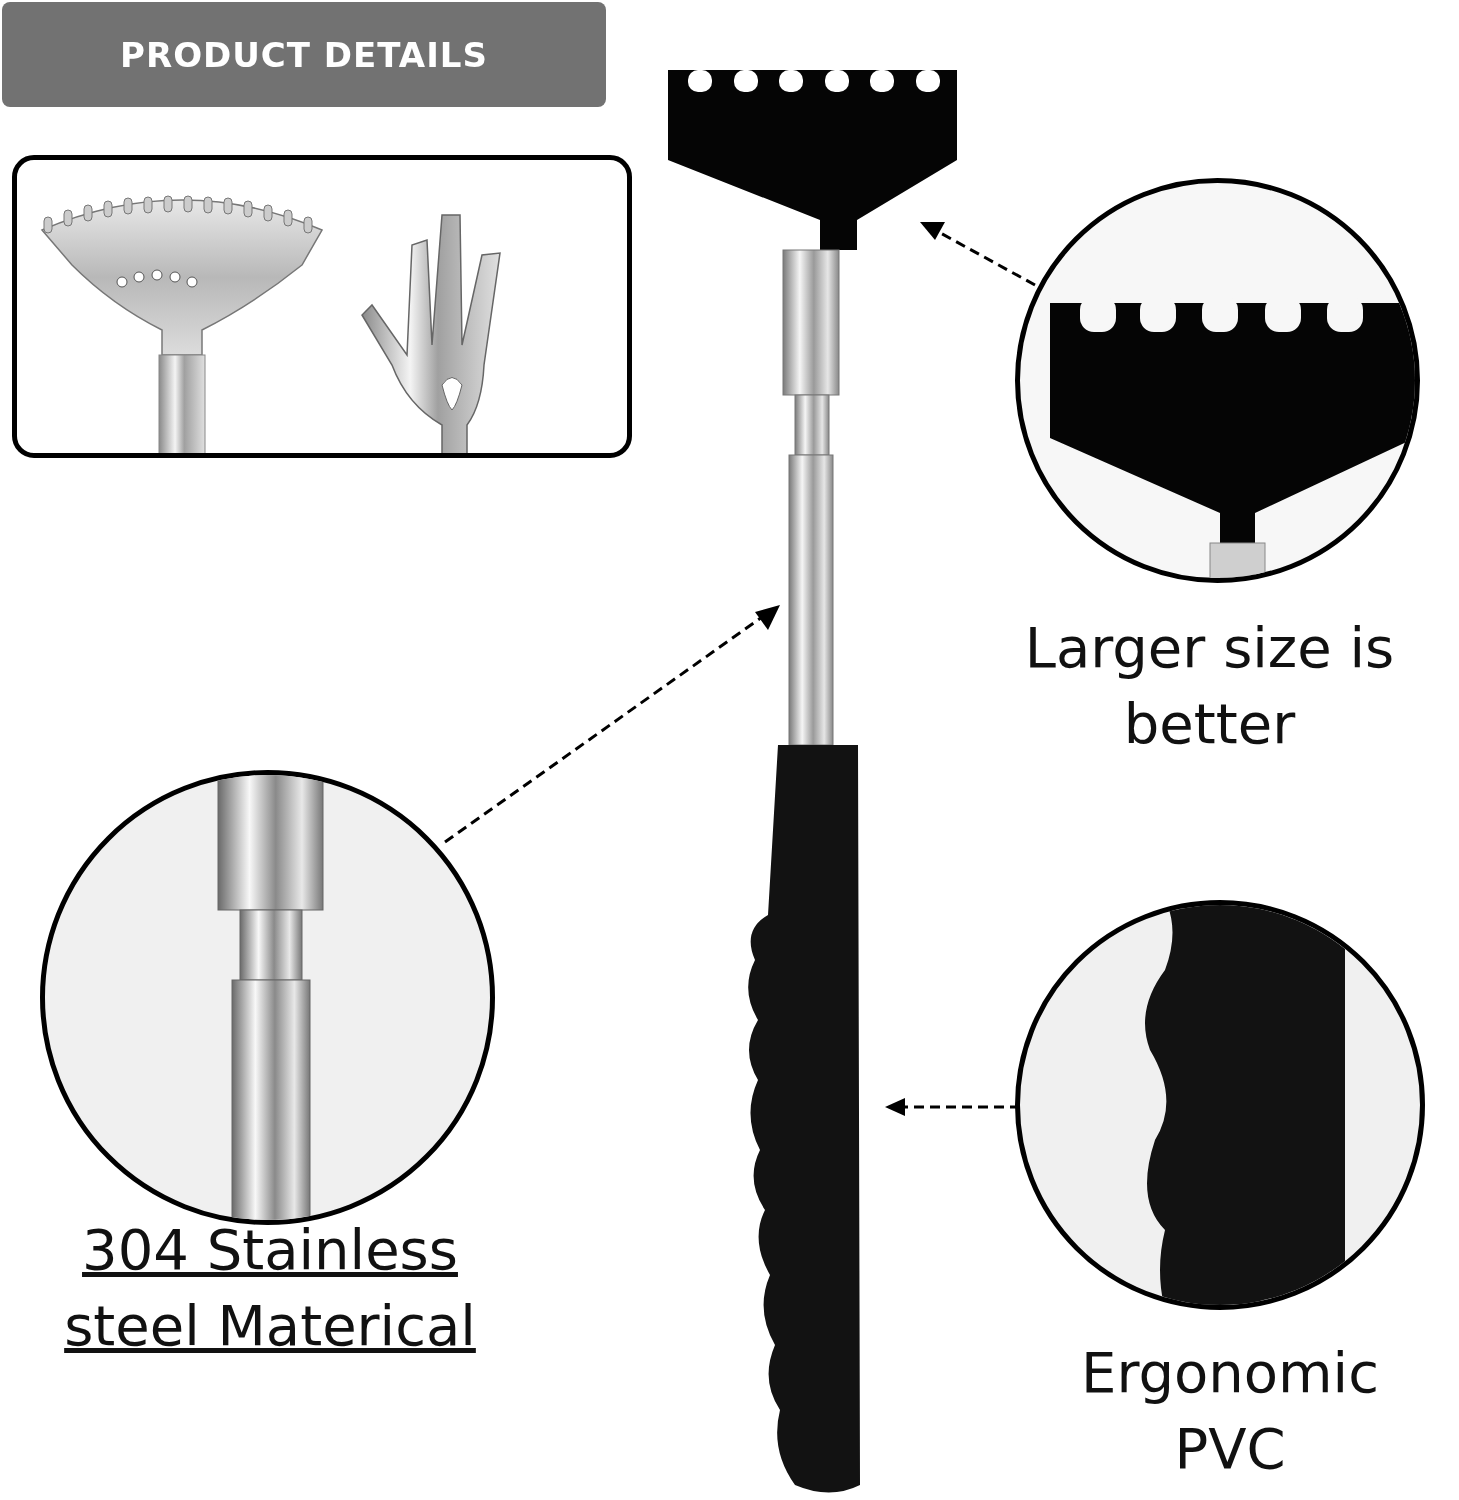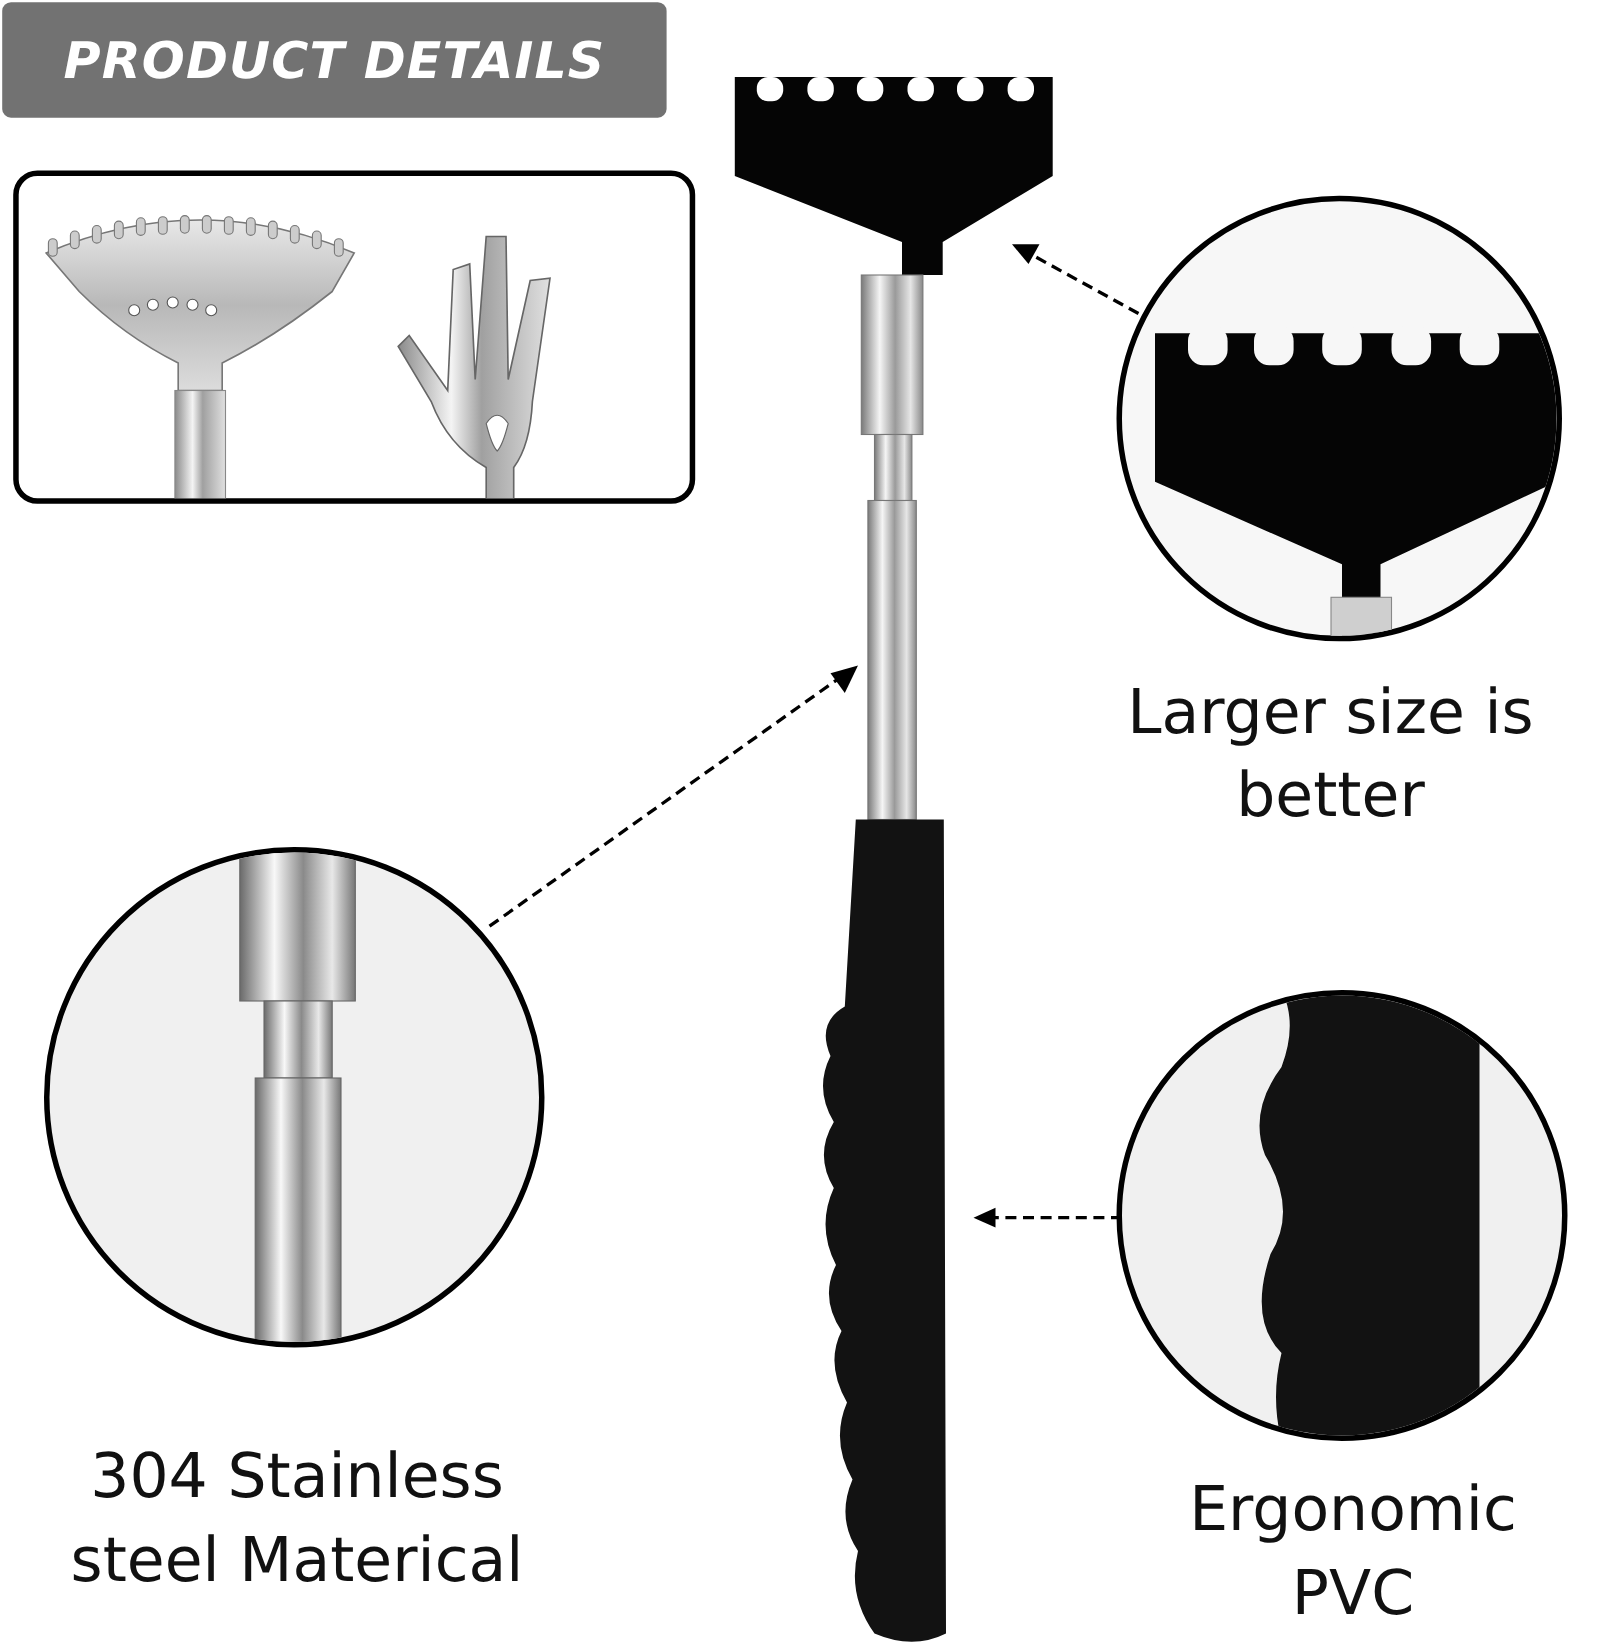--- a/index.html
+++ b/index.html
@@ -1,18 +1,18 @@
 <!DOCTYPE html>
 <html><head>
 <meta charset="utf-8">
 <style>
   html,body{margin:0;padding:0;background:#fff;}
   body{width:1459px;height:1500px;position:relative;overflow:hidden;font-family:"DejaVu Sans","Liberation Sans",sans-serif;}
   .banner{position:absolute;left:2px;top:2px;width:604px;height:105px;background:#727272;border-radius:8px;display:flex;align-items:center;justify-content:center;}
-  .banner span{color:#fff;font-family:"DejaVu Sans","Liberation Sans",sans-serif;font-weight:bold;font-style:italic;font-size:46px;letter-spacing:1px;}
+  .banner span{color:#fff;font-family:"DejaVu Sans","Liberation Sans",sans-serif;font-weight:bold;font-size:34px;letter-spacing:1px;}
   .variants{position:absolute;left:12px;top:155px;width:620px;height:303px;border:5px solid #000;border-radius:22px;box-sizing:border-box;background:#fff;overflow:hidden;}
   .circle{position:absolute;border:5px solid #000;border-radius:50%;box-sizing:border-box;overflow:hidden;background:#f0f0f0;}
   .label{position:absolute;font-family:"DejaVu Sans","Liberation Sans",sans-serif;color:#111;text-align:center;font-size:56px;line-height:76px;}
   svg{position:absolute;}
 </style>
 </head>
 <body>
 
 <div class="banner">
   <span>PRODUCT DETAILS</span>
@@ -137,19 +137,19 @@
 
 <div class="circle" style="left:1015px;top:900px;width:410px;height:410px;">
   <svg width="410" height="410" viewBox="0 0 410 410" style="left:-5px;top:-5px;">
     <path d="M150 0 L330 0 L330 410 L150 410 Q140 370 150 330 Q120 300 140 240 Q165 200 135 150 Q120 110 150 70 Q165 30 150 0 Z" fill="#121212"></path>
   </svg>
 </div>
 
 <div class="label" style="left:960px;top:610px;width:499px;">
   <div>Larger size is better</div>
 </div>
-<div class="label" style="left:60px;top:1305px;width:420px;">
+<div class="label" style="left:60px;top:1212px;width:420px;text-decoration:underline;">
   <div>304 Stainless</div>
   <div>steel Materical</div>
 </div>
 <div class="label" style="left:1020px;top:1335px;width:420px;">
   <div>Ergonomic PVC</div>
 </div>
 
 </body></html>

